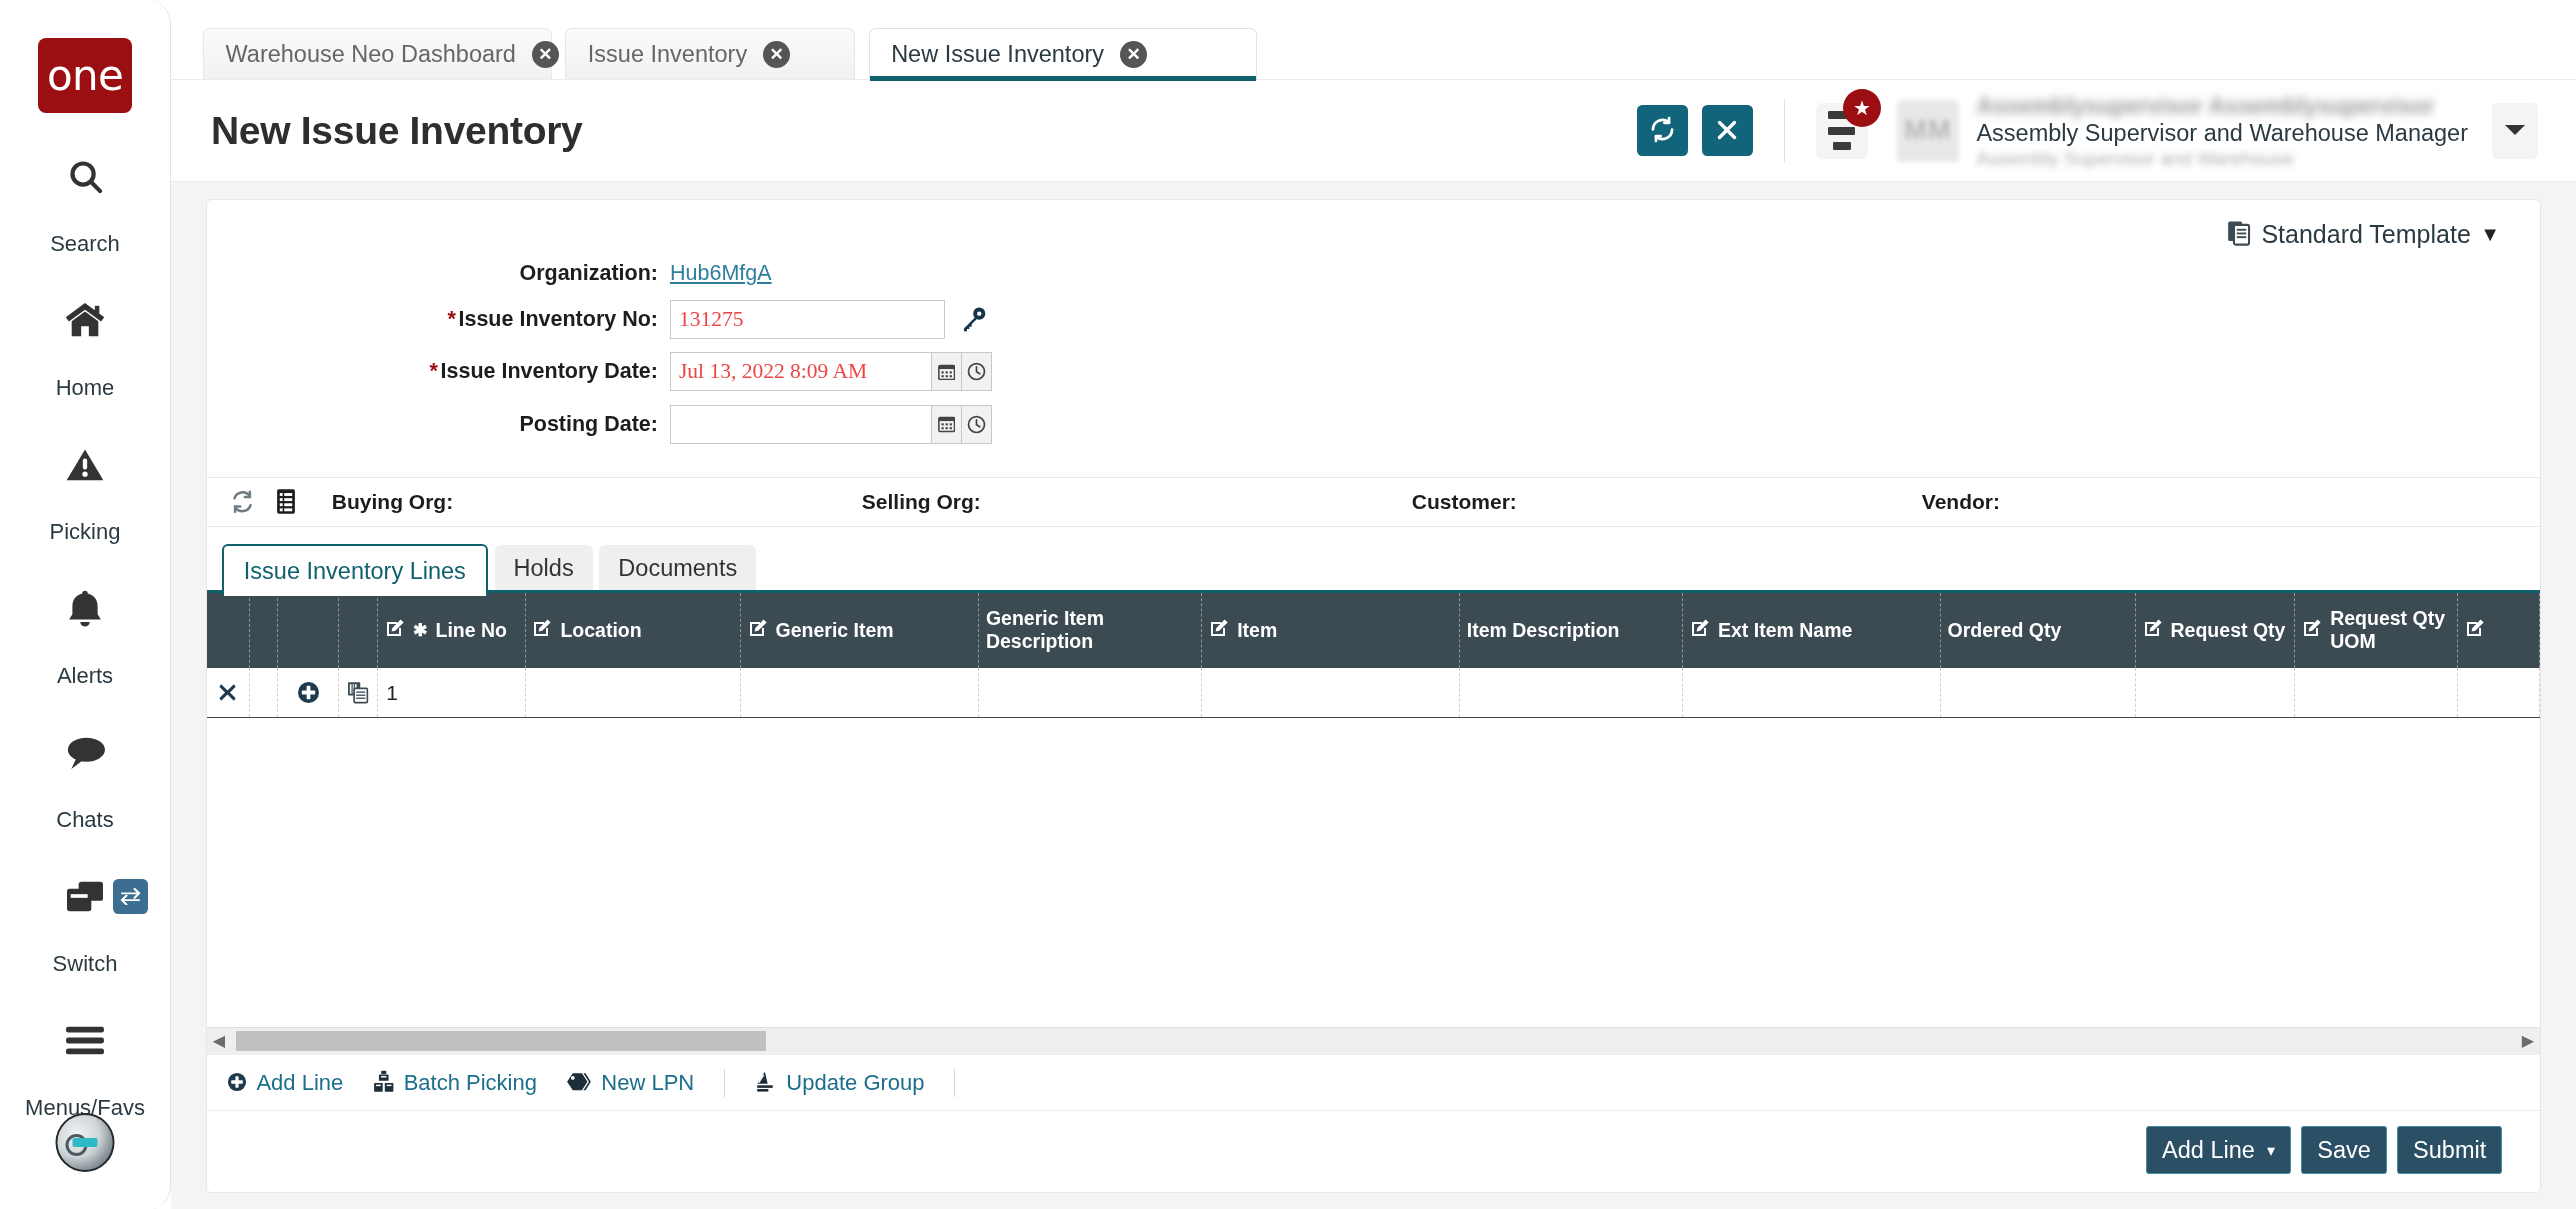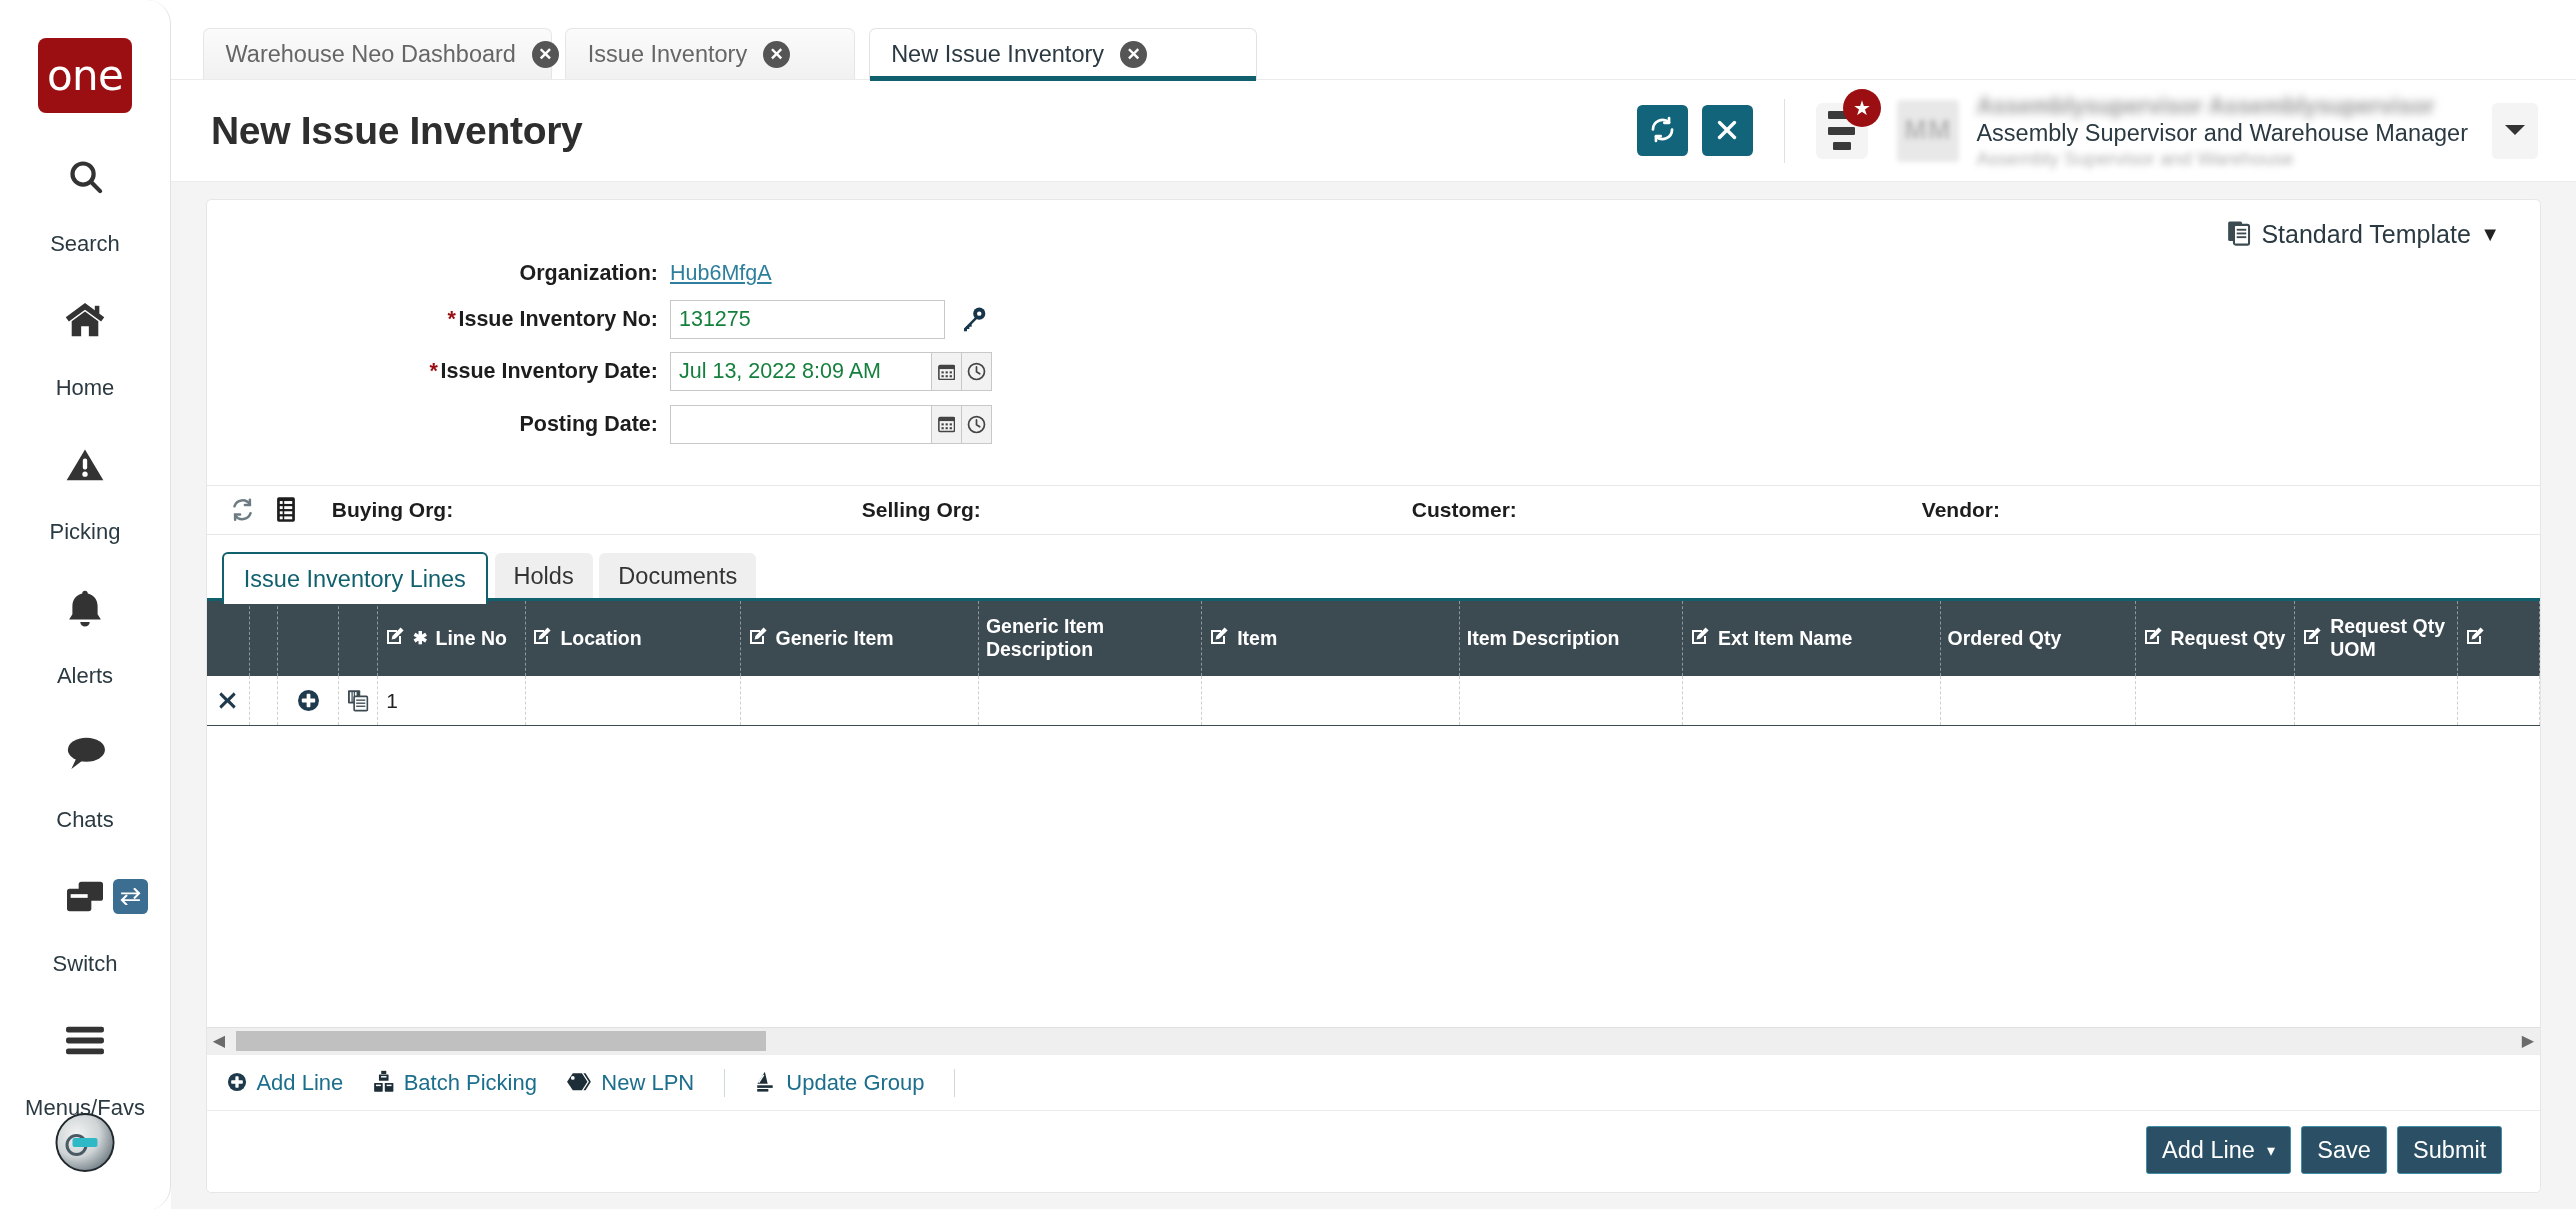--- a/index.html
+++ b/index.html
@@ -144,36 +144,36 @@
   .form { padding:12px 0 0 0; }
   .frow { display:flex; align-items:center; margin-bottom:13.4px; }
   .flabel {
     width:463px; text-align:right; padding-right:12px;
     font-size:21.5px; font-weight:700; color:#1d1d1d; white-space:nowrap;
   }
   .req { color:#9b0f12; font-weight:700; margin-right:2.7px; }
   .fval-link { font-size:21.5px; color:#2d7f9d; }
   .finput {
     height:39px; border:0.7px solid #c8c8c8; background:#fff;
-    font-size:21.5px; color:#15803d; padding:0 8px; display:flex; align-items:center;
-    font-family:Liberation Sans, sans-serif;
+    font-size:21.5px; color:#ef4444; padding:0 8px; display:flex; align-items:center;
+    font-family:Liberation Serif, serif;
   }
   .finput.w1{ width:275px; }
   .finput.w2{ width:262px; }
   .key-ico { margin-left:14.8px; display:flex; align-items:center; }
   .date-btn {
     width:30px;height:39px; border:0.7px solid #c8c8c8; border-left:none; background:#f2f2f2;
     display:flex;align-items:center;justify-content:center; cursor:pointer;
   }
 
   
   .orgbar {
     display:flex; align-items:center; height:50px;
     border-top:0.7px solid #e8e8e8; border-bottom:0.7px solid #e8e8e8;
-    margin-top:28px; padding-left:24px;
+    margin-top:20px; padding-left:24px;
   }
   .orgbar .ico-btn{ margin-right:21.5px; cursor:pointer; display:flex; align-items:center;}
   .org-lbl{ font-size:21px; font-weight:700; color:#1d1d1d; }
   .org-c1{ margin-left:14.8px; width:530px; }
   .org-c2{ width:550px; }
   .org-c3{ width:510px; }
 
   
   .innertabs { display:flex; align-items:flex-end; padding:17.4px 0 0 14.8px; position:relative; }
   .innertabs:after{

